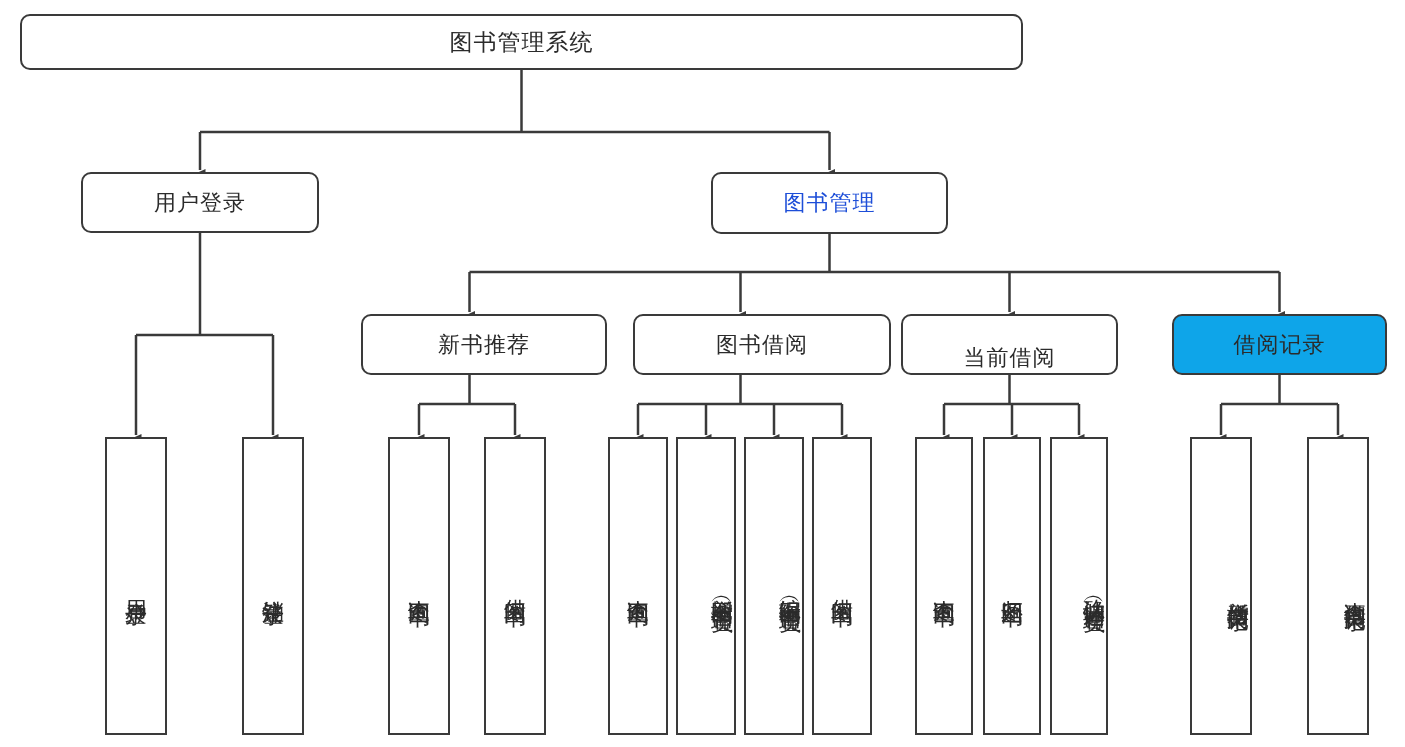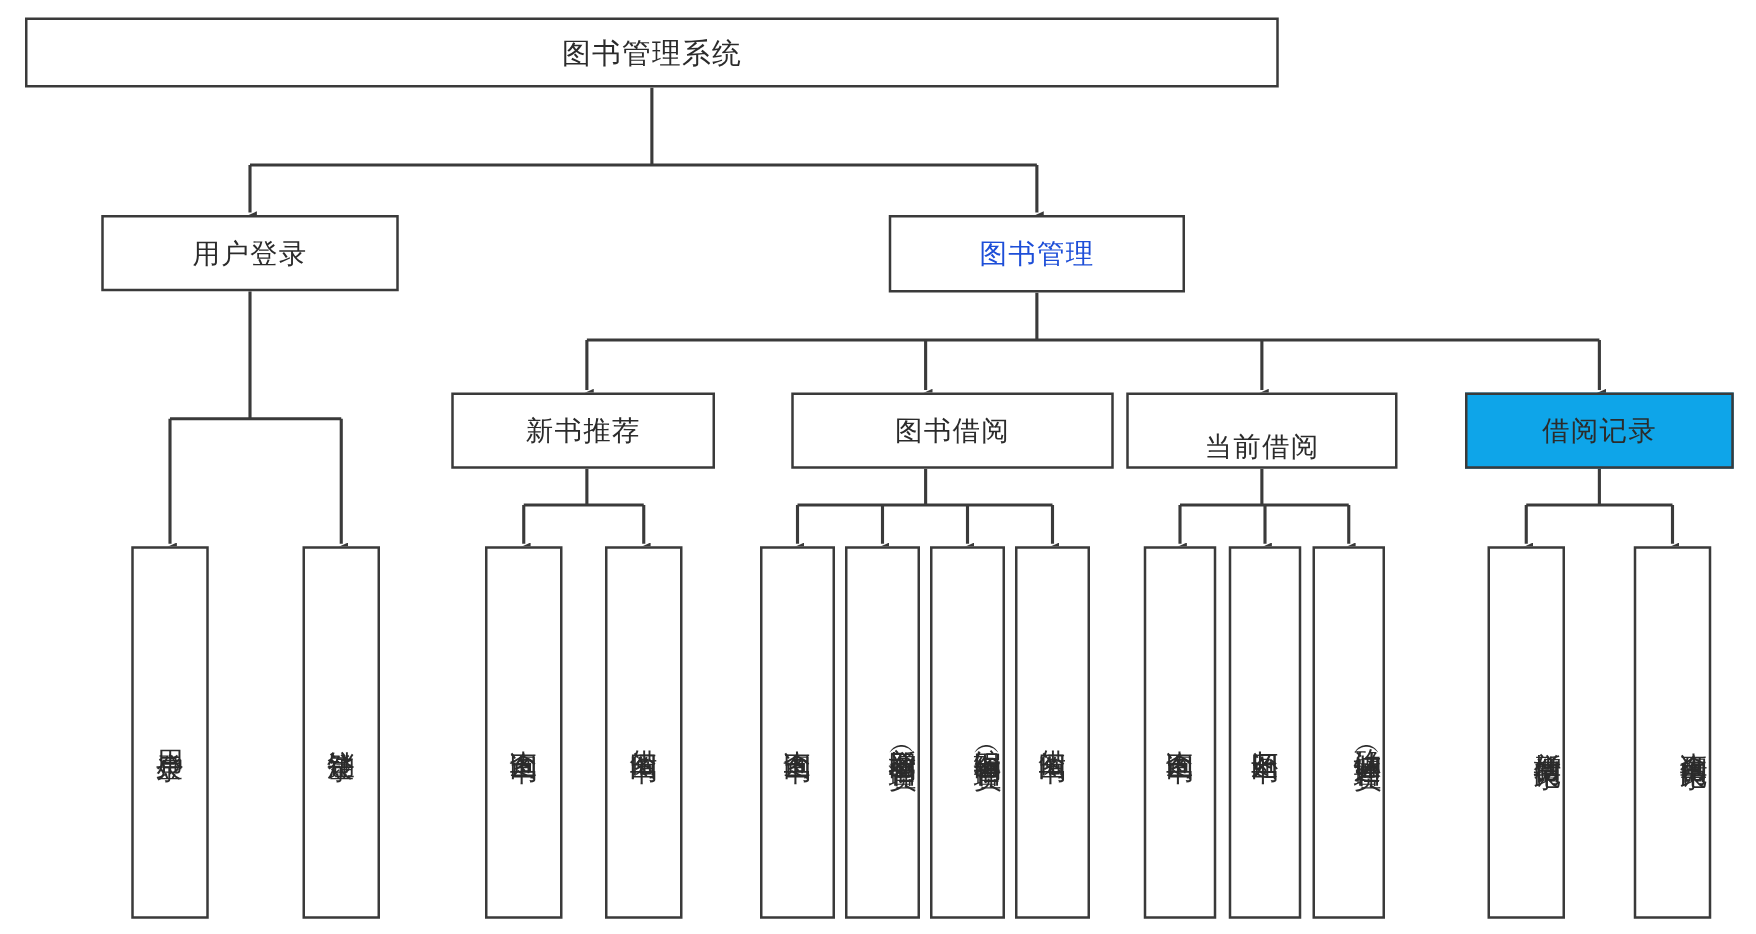--- a/index.html
+++ b/index.html
@@ -1,21 +1,21 @@
 <!DOCTYPE html>
 <html><head>
 <meta charset="utf-8">
 <style>
   html,body{margin:0;padding:0;background:#ffffff;}
   body{font-family:"Liberation Sans","DejaVu Sans",sans-serif;}
   #stage{position:relative;width:1405px;height:747px;background:#fff;overflow:hidden;}
   svg#wires{position:absolute;left:0;top:0;width:1405px;height:747px;pointer-events:none;}
   .node{position:absolute;box-sizing:border-box;background:#ffffff;border:2px solid #3a3a3a;
         display:flex;align-items:center;justify-content:center;color:#2b2b2b;}
-  .node.horiz{font-size:22px;letter-spacing:1px;}
+  .node.horiz{font-size:22px;letter-spacing:1px;border-radius:10px;}
   .node.vert{writing-mode:vertical-rl;text-orientation:upright;font-size:22px;letter-spacing:2px;
              align-items:flex-start;justify-content:center;padding-top:8px;line-height:1.08;}
   .node.vert.mid{align-items:center;padding-top:0;}
   .node.root{font-size:23px;}
   .wm{position:absolute;right:8px;bottom:6px;color:#c9c9c9;font-size:17px;letter-spacing:.5px;
       white-space:nowrap;}
 </style>
 </head>
 <body>
 
@@ -66,21 +66,21 @@
   <div id="nodes">
       <div class="node horiz root" style="left: 20px; top: 14px; width: 1003px; height: 56px; border-color: rgb(58, 58, 58); background: rgb(255, 255, 255); color: rgb(43, 43, 43);">
         <span>图书管理系统</span>
       </div>
       <div class="node horiz" style="left: 81px; top: 172px; width: 238px; height: 61px; border-color: rgb(58, 58, 58); background: rgb(255, 255, 255); color: rgb(43, 43, 43);">
         <span>用户登录</span>
       </div>
       <div class="node horiz" style="left: 711px; top: 172px; width: 237px; height: 62px; border-color: rgb(58, 58, 58); background: rgb(255, 255, 255); color: #1d4ed8;">
         <span>图书管理</span>
       </div>
-      <div class="node horiz" style="left: 361px; top: 314px; width: 211px; height: 61px; border-color: rgb(58, 58, 58); background: rgb(255, 255, 255); color: rgb(43, 43, 43);">
+      <div class="node horiz" style="left: 361px; top: 314px; width: 246px; height: 61px; border-color: rgb(58, 58, 58); background: rgb(255, 255, 255); color: rgb(43, 43, 43);">
         <span>新书推荐</span>
       </div>
       <div class="node horiz" style="left: 633px; top: 314px; width: 258px; height: 61px; border-color: rgb(58, 58, 58); background: rgb(255, 255, 255); color: rgb(43, 43, 43);">
         <span>图书借阅</span>
       </div>
       <div class="node horiz" style="left: 901px; top: 314px; width: 217px; height: 61px; border-color: rgb(58, 58, 58); background: rgb(255, 255, 255); color: rgb(43, 43, 43); align-items: flex-end;">
         <span>当前借阅</span>
       </div>
       <div class="node horiz" style="left: 1172px; top: 314px; width: 215px; height: 61px; border-color: rgb(58, 58, 58); background: #0ea5e9; color: rgb(43, 43, 43);">
         <span>借阅记录</span>

